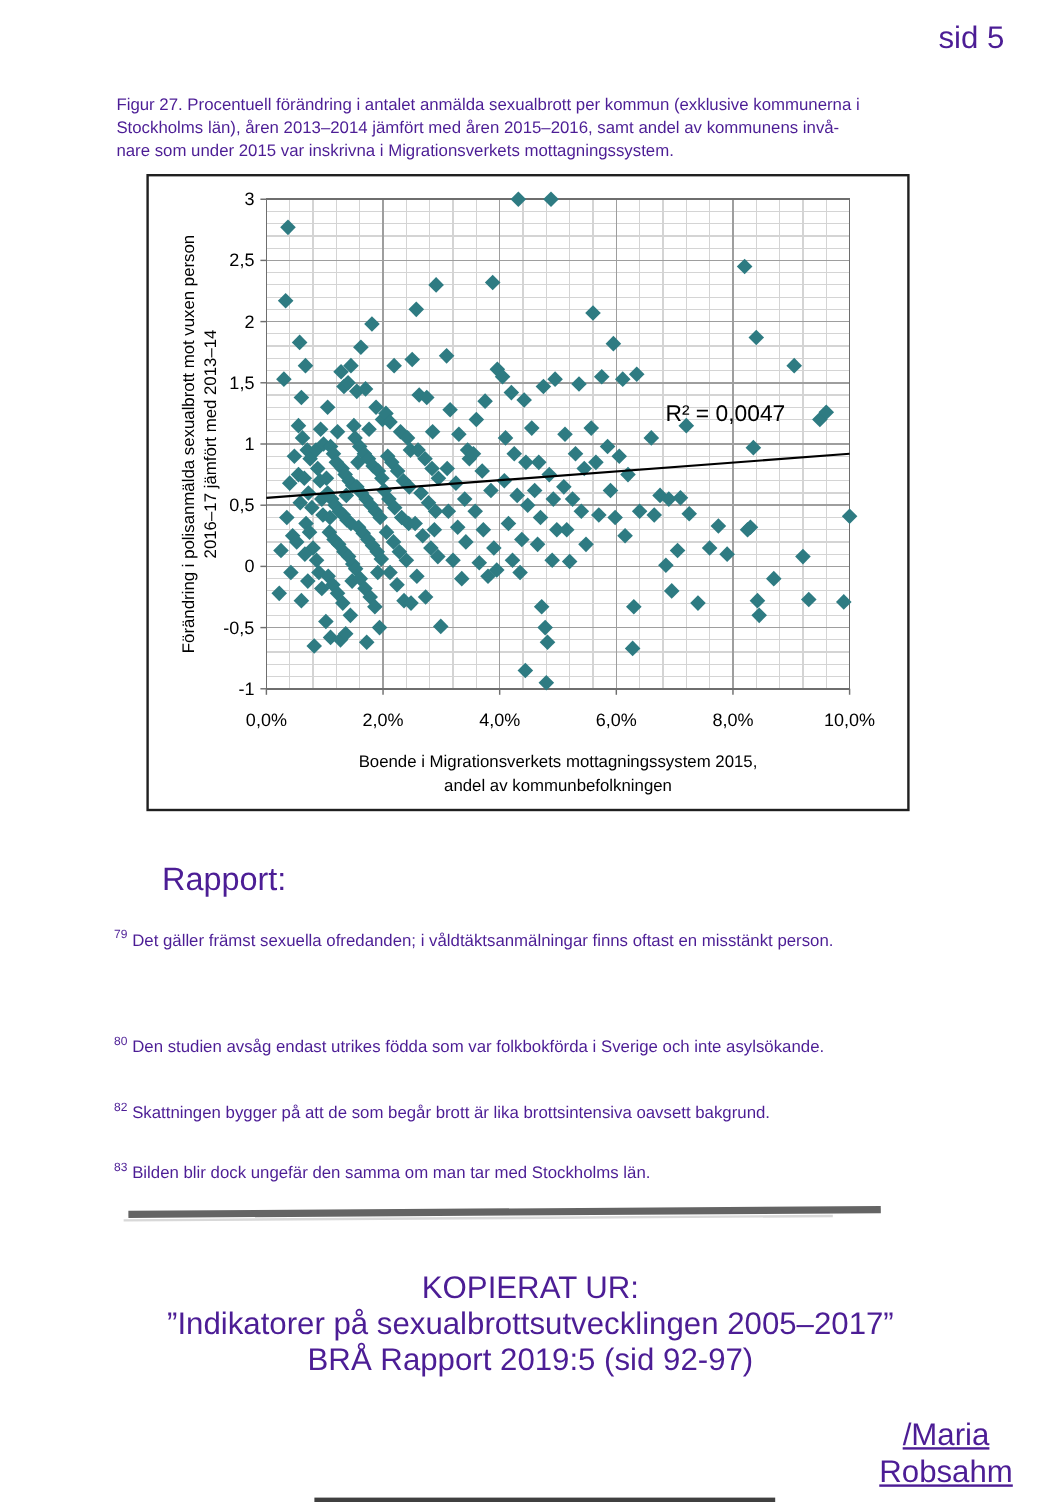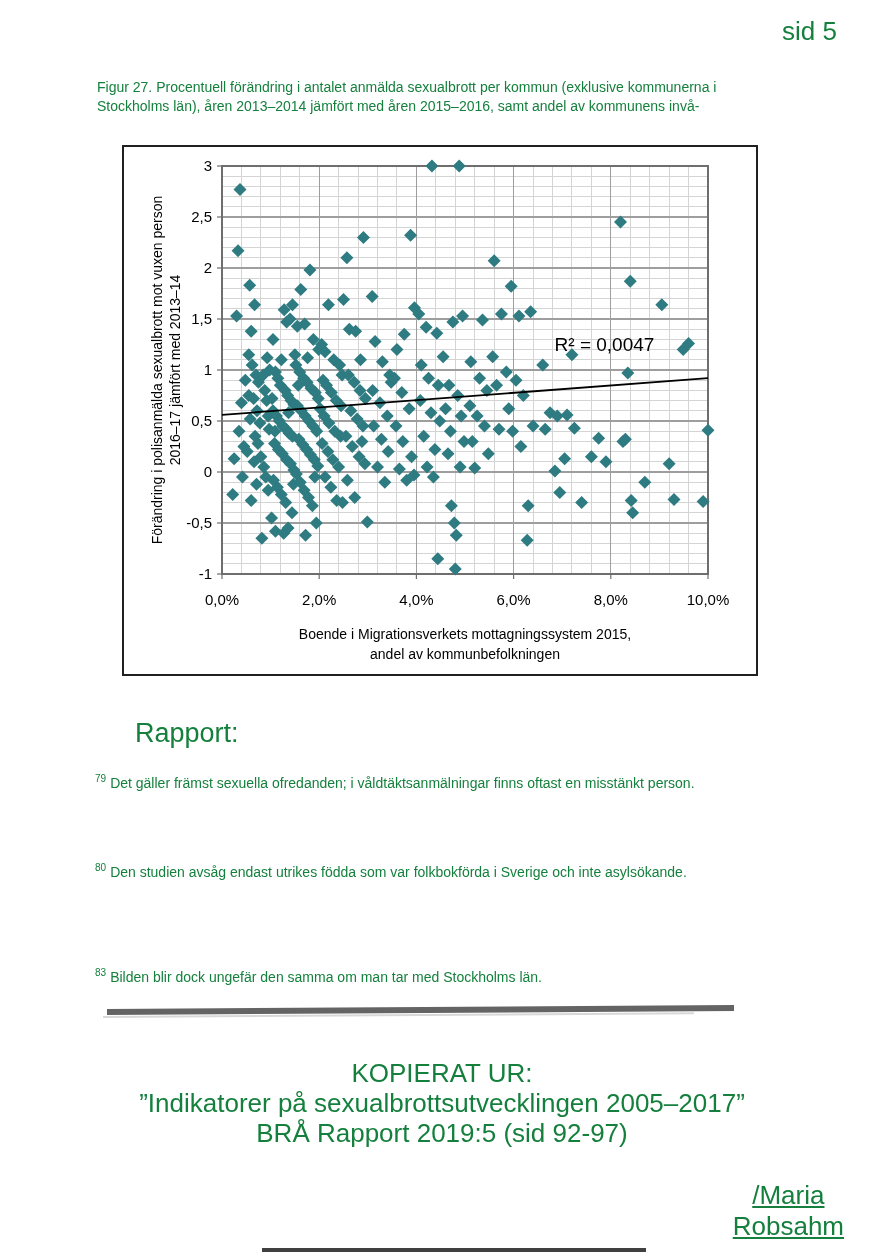--- a/index.html
+++ b/index.html
@@ -1,17 +1,17 @@
 <!DOCTYPE html>
 <html><head>
 <meta charset="utf-8">
 <style>
   html,body{margin:0;padding:0;background:#fff;}
   .page{position:relative;width:884px;height:1252px;background:#fff;overflow:hidden;
-        font-family:"Liberation Sans",sans-serif;color:#15803d;}
+        font-family:"Liberation Sans",sans-serif;color:#4c1d95;}
   .abs{position:absolute;}
   .page-number{top:16px;right:47px;font-size:26px;}
   .caption{left:97px;top:78px;font-size:14px;line-height:19px;}
   .chart-box{left:122px;top:145px;width:636px;height:531px;border:2px solid #202020;
              box-sizing:border-box;background:#fff;}
   .chart-box svg{display:block;width:100%;height:100%;font-family:"Liberation Sans",sans-serif;}
   .fot-heading{left:135px;top:718px;font-size:27px;}
   .footnote{left:95px;width:700px;font-size:14px;line-height:22px;}
   .footnote .fnum{font-size:10px;position:relative;top:-6px;margin-right:4px;}
   .fn79{top:772px;} .fn80{top:817px;margin-top:44px;} .fn81{top:860px;width:698px;} .fn82{top:916px;} .fn83{top:966px;}
@@ -25,20 +25,21 @@
 </head>
 <body>
 
 <div class="page">
 
   <div class="abs page-number">sid 5</div>
 
   <div class="abs caption">
     <div>Figur 27. Procentuell förändring i antalet anmälda sexualbrott per kommun (exklusive kommunerna i</div>
     <div>Stockholms län), åren 2013–2014 jämfört med åren 2015–2016, samt andel av kommunens invå-</div>
+    <div>nare som under 2015 var inskrivna i Migrationsverkets mottagningssystem.</div>
   </div>
 
   <div class="abs chart-box">
     <svg viewBox="0 0 632 527" preserveAspectRatio="none">
         <g>
           <line x1="117.44" y1="19" x2="117.44" y2="427" stroke="#d4d4d4" stroke-width="1" shape-rendering="crispEdges"></line>
           <line x1="136.88" y1="19" x2="136.88" y2="427" stroke="#d4d4d4" stroke-width="1" shape-rendering="crispEdges"></line>
           <line x1="156.32" y1="19" x2="156.32" y2="427" stroke="#d4d4d4" stroke-width="1" shape-rendering="crispEdges"></line>
           <line x1="175.76" y1="19" x2="175.76" y2="427" stroke="#d4d4d4" stroke-width="1" shape-rendering="crispEdges"></line>
           <line x1="214.64" y1="19" x2="214.64" y2="427" stroke="#d4d4d4" stroke-width="1" shape-rendering="crispEdges"></line>
@@ -433,20 +434,23 @@
   </div>
 
   <div class="abs fot-heading">Rapport:</div>
 
   <div class="abs footnote fn79">
     <span class="fnum">79</span><span>Det gäller främst sexuella ofredanden; i våldtäktsanmälningar finns oftast en misstänkt person.</span>
   </div>
   <div class="abs footnote fn80">
     <span class="fnum">80</span><span>Den studien avsåg endast utrikes födda som var folkbokförda i Sverige och inte asylsökande.</span>
   </div>
+  <div class="abs footnote fn82">
+    <span class="fnum">82</span><span>Skattningen bygger på att de som begår brott är lika brottsintensiva oavsett bakgrund.</span>
+  </div>
   <div class="abs footnote fn83">
     <span class="fnum">83</span><span>Bilden blir dock ungefär den samma om man tar med Stockholms län.</span>
   </div>
 
   <div class="abs divider"></div>
 
   <div class="abs source">
     <div>KOPIERAT UR:</div>
     <div>”Indikatorer på sexualbrottsutvecklingen 2005–2017”</div>
     <div>BRÅ Rapport 2019:5 (sid 92-97)</div>

